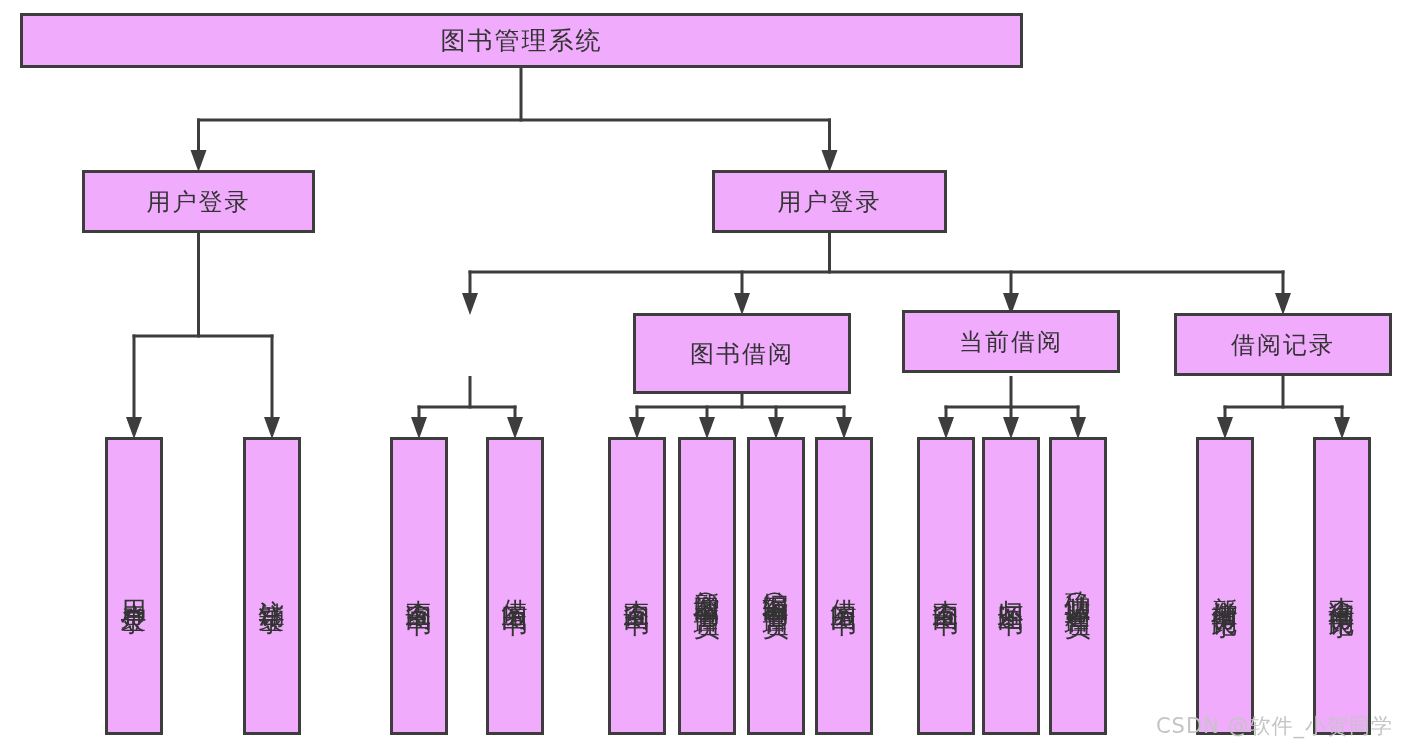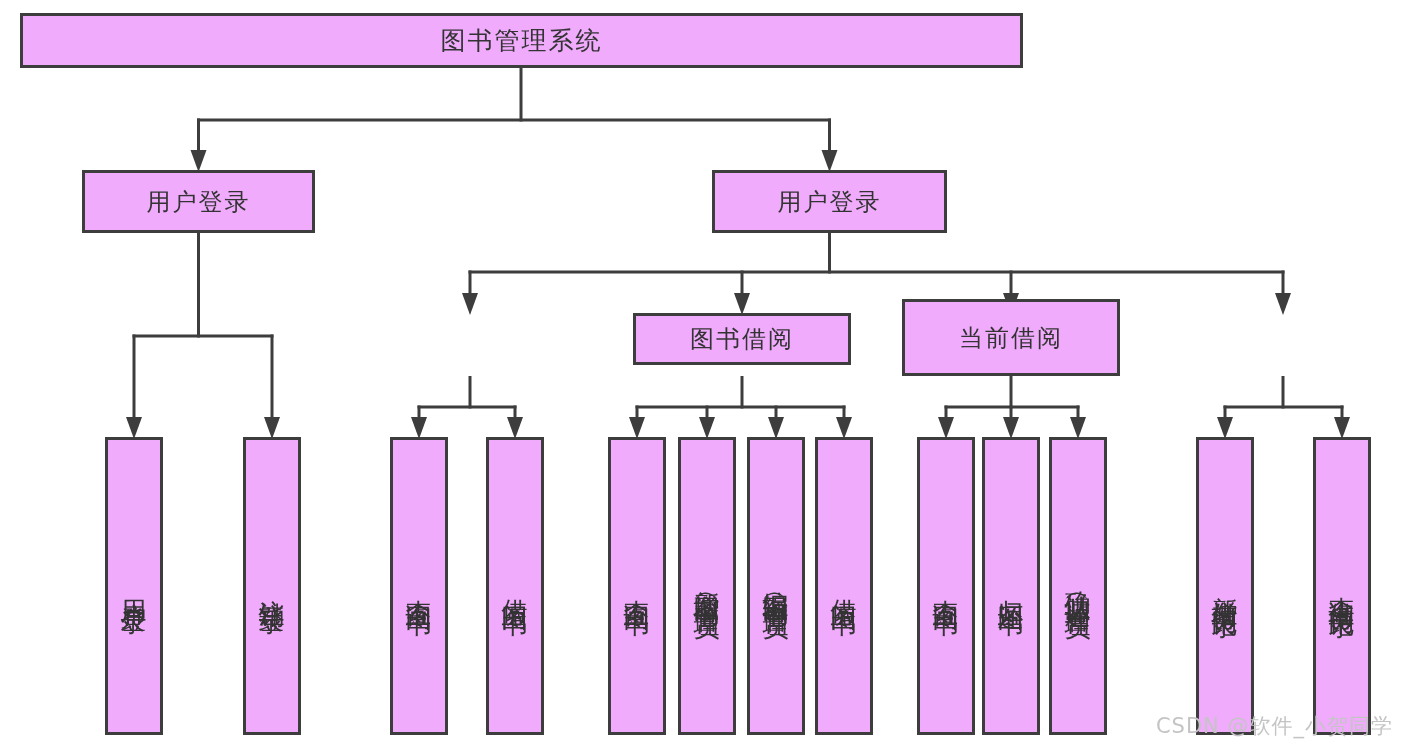--- a/index.html
+++ b/index.html
@@ -140,25 +140,28 @@
     <span>图书管理系统</span>
   </div>
 
   <div class="box h" style="left:82px;top:170px;width:233px;height:63px">
     <span>用户登录</span>
   </div>
   <div class="box h" style="left:712px;top:170px;width:235px;height:63px">
     <span>用户登录</span>
   </div>
 
-  <div class="box h" style="left:633px;top:313px;width:218px;height:52px">
+  <div class="box h" style="left:633px;top:313px;width:218px;height:81px">
     <span>图书借阅</span>
   </div>
-  <div class="box h" style="left:902px;top:299px;width:218px;height:77px">
+  <div class="box h" style="left:902px;top:310px;width:218px;height:63px">
     <span>当前借阅</span>
+  </div>
+  <div class="box h" style="left:1174px;top:313px;width:218px;height:63px">
+    <span>借阅记录</span>
   </div>
 
   <div class="box v" style="left:105px;top:437px;width:58px;height:298px">
     <span>用户登录</span>
   </div>
   <div class="box v" style="left:243px;top:437px;width:58px;height:298px">
     <span>注销登录</span>
   </div>
 
   <div class="box v" style="left:390px;top:437px;width:58px;height:298px">

